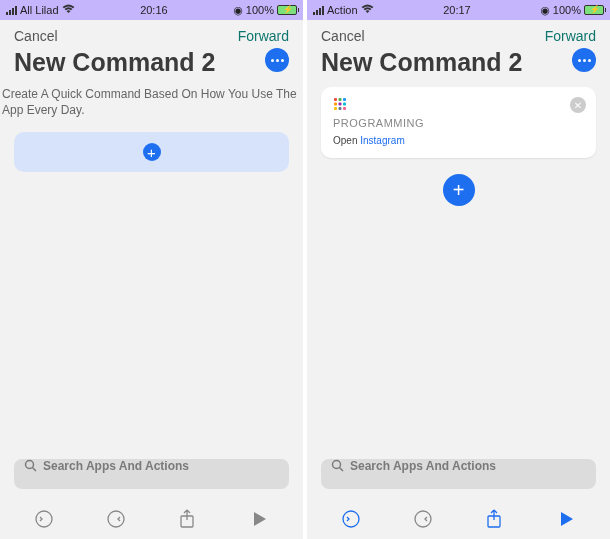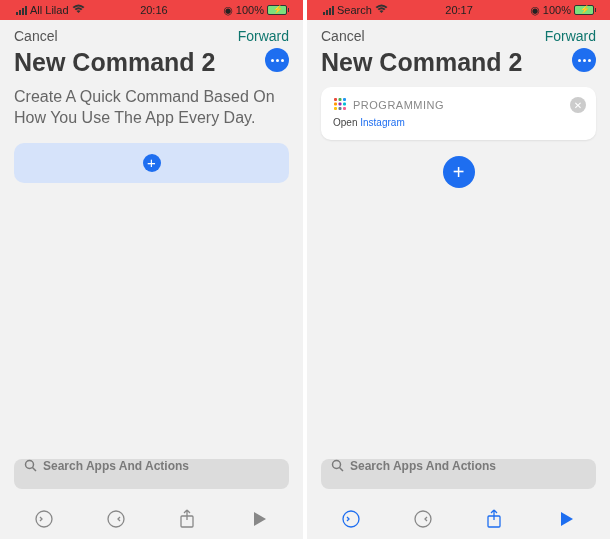--- a/index.html
+++ b/index.html
@@ -18,24 +18,24 @@
       position: relative;
       display: flex;
       flex-direction: column;
       overflow: hidden;
     }
     .status-bar {
       height: 20px;
       display: flex;
       align-items: center;
       justify-content: space-between;
-      padding: 0 16px;
+      padding: 0 6px;
       font-size: 11px;
       color: #222;
-      background: #ef4444;
+      background: #c4b5fd;
     }
     .status-left { display: flex; align-items: center; gap: 3px; }
     .status-right { display: flex; align-items: center; gap: 3px; }
     .signal-bars { display: inline-flex; align-items: flex-end; gap: 1px; }
     .bar { width: 2px; background: #333; }
     .bar.b1 { height: 3px; } .bar.b2 { height: 5px; } .bar.b3 { height: 7px; } .bar.b4 { height: 9px; }
     .wifi-icon { display: inline-block; }
     .batt-icon {
       display: inline-block;
       width: 20px;
@@ -88,22 +88,22 @@
       background: #1e6ef0;
       display: flex;
       align-items: center;
       justify-content: center;
       gap: 2px;
     }
     .more-dots span {
       width: 3px; height: 3px; background: #fff; border-radius: 50%;
     }
     .desc {
-      padding: 0 14px 14px;
-      font-size: 16px;
+      padding: 0 2px 14px;
+      font-size: 12px;
       color: #666;
       line-height: 1.3;
     }
     .add-action-btn {
       margin: 0 14px;
       height: 40px;
       border-radius: 10px;
       background: #d6e3fa;
       color: #1e6ef0;
       display: flex;
@@ -128,26 +128,27 @@
     .card {
       margin: 0 14px 10px;
       background: #fff;
       border-radius: 10px;
       padding: 10px 12px 12px;
       box-shadow: 0 1px 2px rgba(0,0,0,0.08);
       position: relative;
     }
     .card-hdr {
       display: flex;
-      align-items: flex-end;
+      align-items: flex-start;
       gap: 6px;
       font-size: 11px;
       letter-spacing: 0.5px;
       color: #888;
       margin-bottom: 6px;
+      flex-direction: column;
     }
     .grid-icon {
       width: 14px;
       height: 14px;
       display: inline-block;
     }
     .card-close {
       position: absolute;
       right: 10px;
       top: 10px;
@@ -299,21 +300,21 @@
 
 <div class="screen">
   <div class="status-bar">
     <div class="status-left">
       <span class="signal-bars">
         <span class="bar b1"></span>
           <span class="bar b2"></span>
           <span class="bar b3"></span>
           <span class="bar b4"></span>
       </span>
-      <span>Search</span>
+      <span>Action</span>
       <span class="wifi-icon">
         <svg width="13" height="10" viewBox="0 0 13 10">
             <path d="M6.5 9 L4.5 7 Q6.5 5.5 8.5 7 Z M2.5 5 Q6.5 1.5 10.5 5 L9 6.3 Q6.5 4 4 6.3 Z M0.5 3 Q6.5 -2 12.5 3 L11 4.3 Q6.5 0.5 2 4.3 Z" fill="#333"></path>
           </svg>
       </span>
     </div>
     <div>20:17</div>
     <div class="status-right">
       <span>◉</span>
       <span>100%</span>

